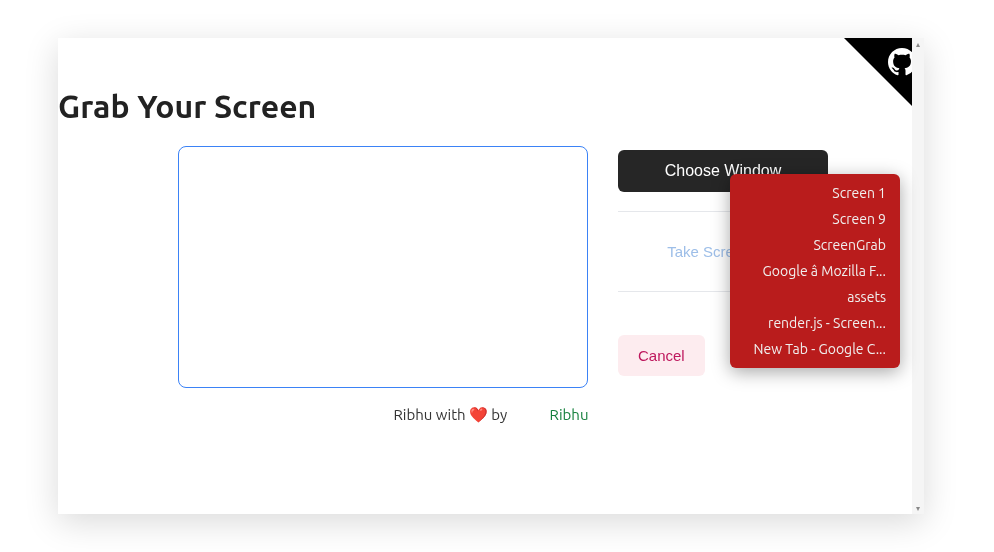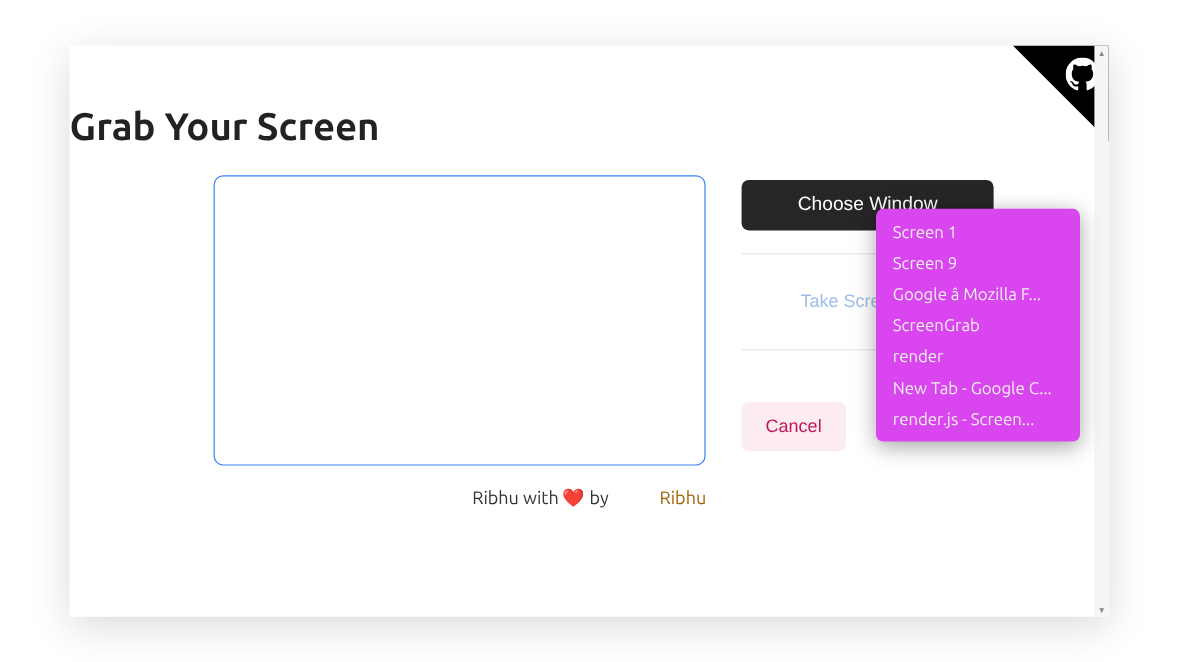--- a/index.html
+++ b/index.html
@@ -111,21 +111,21 @@
     .footer {
       text-align: center;
       margin-top: 18px;
       font-size: 15px;
       color: #333;
     }
     .heart {
       color: #e11d2a;
     }
     .footer-link {
-      color: #a16207;
+      color: #15803d;
       text-decoration: none;
       cursor: pointer;
       margin-left: 39px;
     }
     .scrollbar-track {
       position: absolute;
       right: 0;
       top: 0;
       width: 12px;
       height: 100%;
@@ -142,25 +142,26 @@
     }
     .scroll-bottom {
       position: absolute;
       bottom: 0;
     }
     .context-menu {
       position: absolute;
       left: 730px;
       top: 174px;
       width: 170px;
-      background: #d946ef;
+      background: #b91c1c;
       border-radius: 6px;
       padding: 6px 0;
       box-shadow: 0 4px 18px rgba(0,0,0,0.35);
       z-index: 100;
+      text-align: right;
     }
     .context-menu-item {
       padding: 5px 14px;
       color: #f0efee;
       font-size: 14px;
       cursor: pointer;
       white-space: nowrap;
       overflow: hidden;
       text-overflow: ellipsis;
     }
@@ -196,18 +197,18 @@
 
   <div class="scrollbar-track">
     <div class="scroll-arrow">▴</div>
     <div class="scroll-arrow scroll-bottom">▾</div>
   </div>
 </div>
 
 <div class="context-menu">
   <div class="context-menu-item">Screen 1</div>
   <div class="context-menu-item">Screen 9</div>
+  <div class="context-menu-item">ScreenGrab</div>
   <div class="context-menu-item">Google â Mozilla F...</div>
-  <div class="context-menu-item">ScreenGrab</div>
-  <div class="context-menu-item">render</div>
+  <div class="context-menu-item">assets</div>
+  <div class="context-menu-item">render.js - Screen...</div>
   <div class="context-menu-item">New Tab - Google C...</div>
-  <div class="context-menu-item">render.js - Screen...</div>
 </div>
 
 </body></html>

